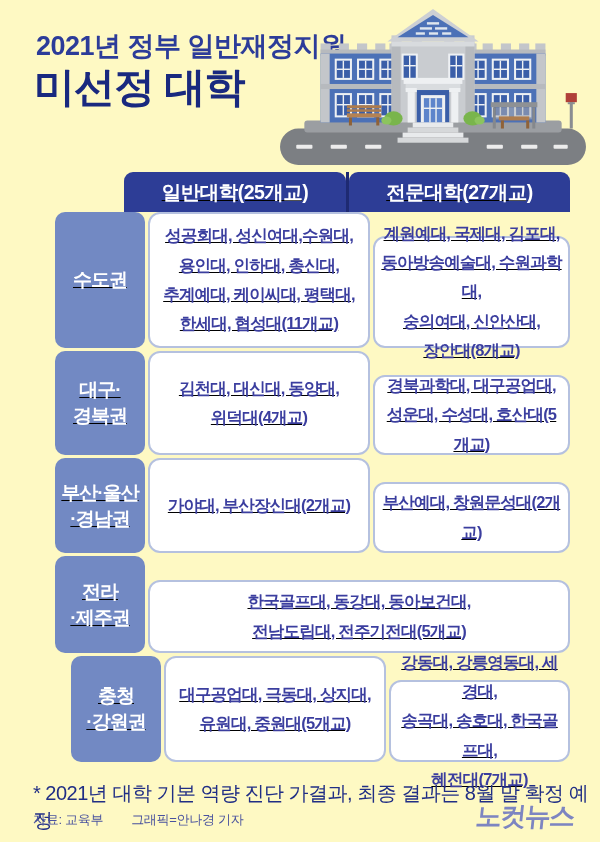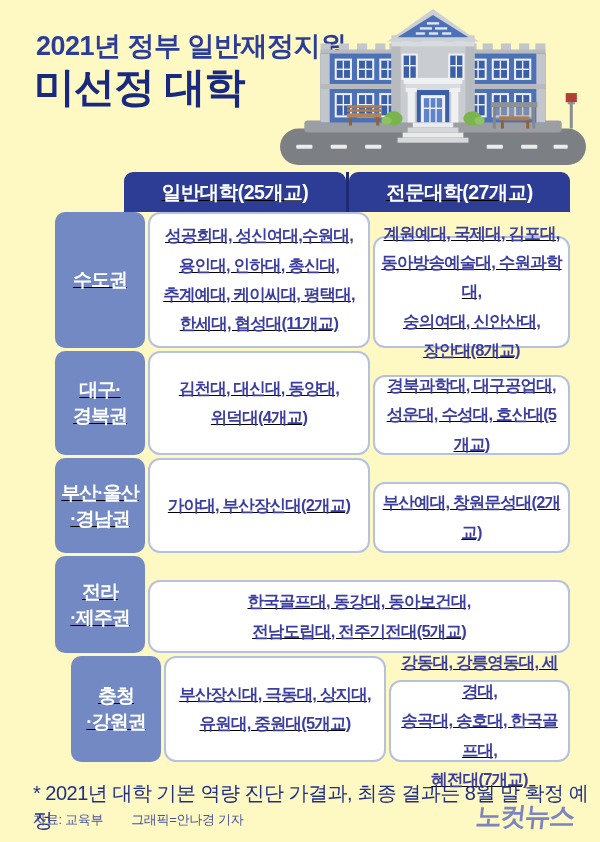--- a/index.html
+++ b/index.html
@@ -273,21 +273,21 @@
       </div>
       <div class="trow r4">
         <div class="region">전라
 ·제주권</div>
         <div class="cell v">한국골프대, 동강대, 동아보건대,
 전남도립대, 전주기전대(5개교)</div>
       </div>
       <div class="trow r5">
         <div class="region">충청
 ·강원권</div>
-        <div class="cell g">부산장신대, 극동대, 상지대,
+        <div class="cell g">대구공업대, 극동대, 상지대,
 유원대, 중원대(5개교)</div>
         <div class="cell v">강동대, 강릉영동대, 세경대,
 송곡대, 송호대, 한국골프대,
 혜전대(7개교)</div>
       </div>
     </div>
   </div>
 
   <div class="note">* 2021년 대학 기본 역량 진단 가결과, 최종 결과는 8월 말 확정 예정</div>
   <div class="meta">

